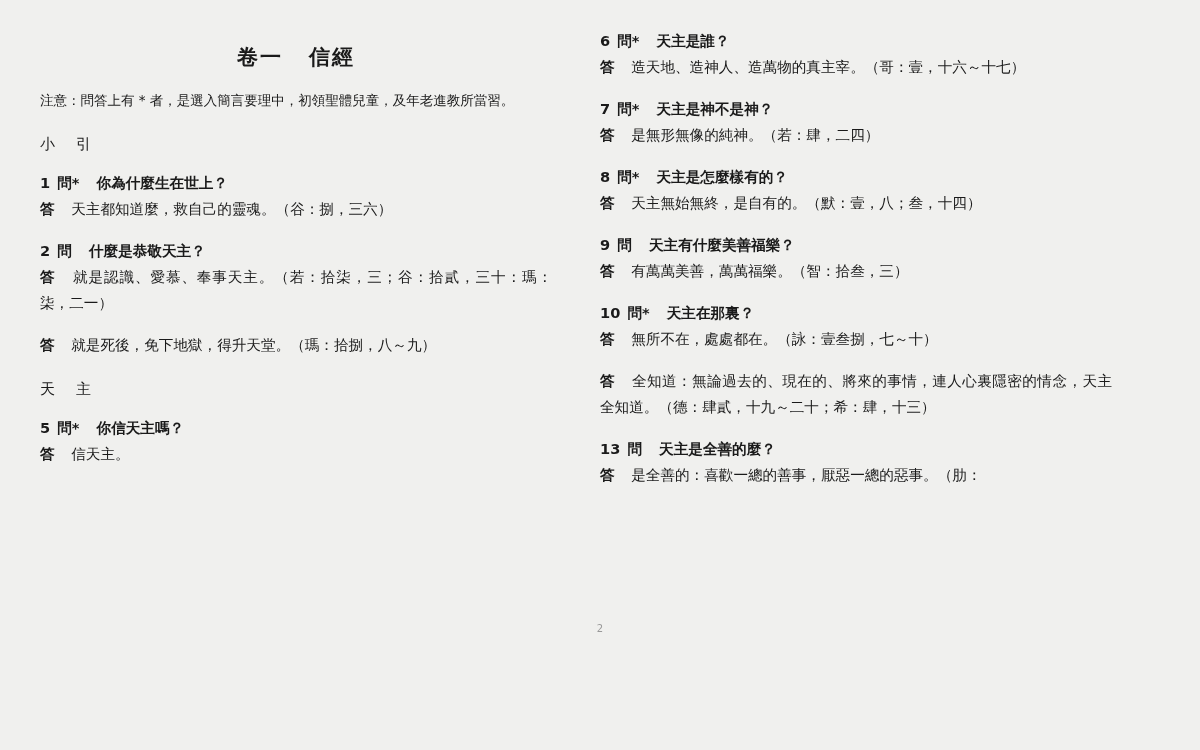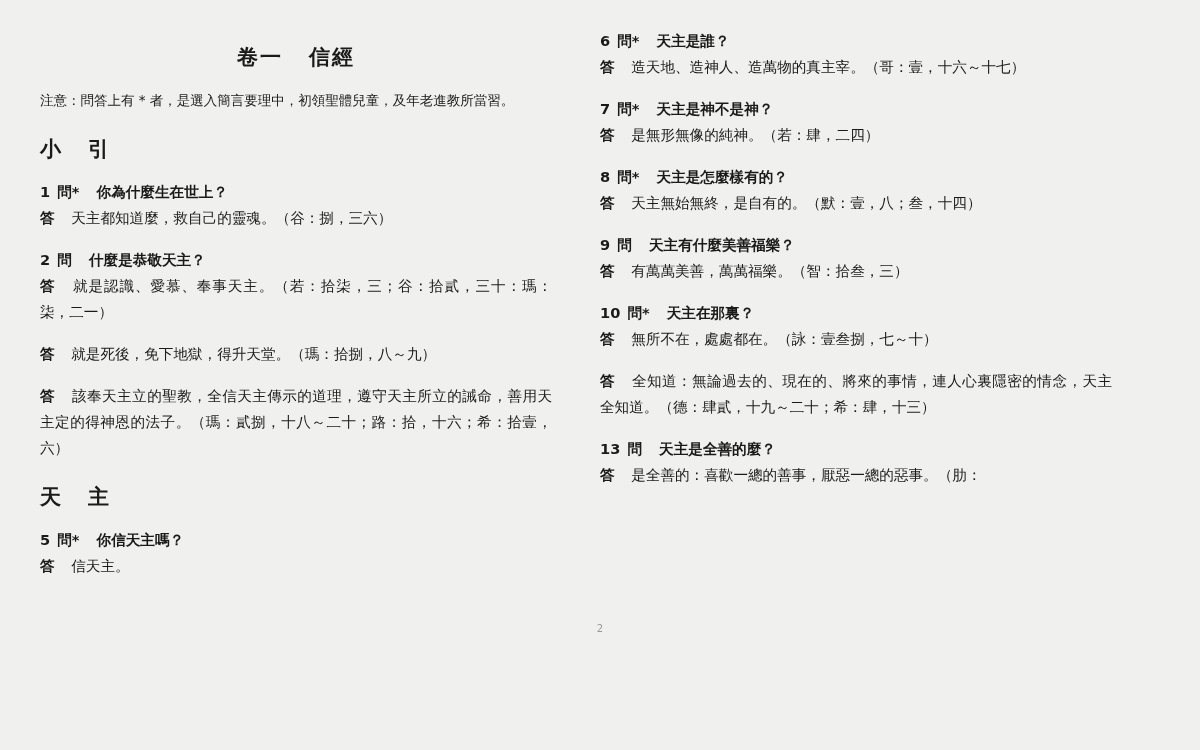--- a/index.html
+++ b/index.html
@@ -42,22 +42,22 @@
     display: inline-block;
     width: 26px;
   }
   .note {
     font-size: 13.5px;
     line-height: 1.75;
     margin: 0 0 22px 0;
     text-align: justify;
   }
   .section-heading {
-    font-size: 21px;
-    font-weight: 700;
+    font-size: 15px;
+    font-weight: 400;
     letter-spacing: 3px;
     margin: 22px 0 16px 0;
   }
   .qa {
     margin: 0 0 16px 0;
   }
   .qline, .aline {
     font-size: 14.6px;
     line-height: 1.78;
     text-align: justify;
@@ -134,24 +134,20 @@
       </div>
 
       <div class="qa">
         <p class="aline">
           <span class="aword">答</span>
           <span class="atext">就是死後，免下地獄，得升天堂。（瑪：拾捌，八～九）</span>
         </p>
       </div>
 
       <div class="qa">
-        <p class="aline">
-          <span class="aword">答</span>
-          <span class="atext">該奉天主立的聖教，全信天主傳示的道理，遵守天主所立的誡命，善用天主定的得神恩的法子。（瑪：貳捌，十八～二十；路：拾，十六；希：拾壹，六）</span>
-        </p>
       </div>
 
       <div class="section-heading">天　主</div>
 
       <div class="qa">
         <p class="qline">
           <span class="qnum">5</span>
           <span class="qword">問*</span>
           <span class="qtext">你信天主嗎？</span>
         </p>

